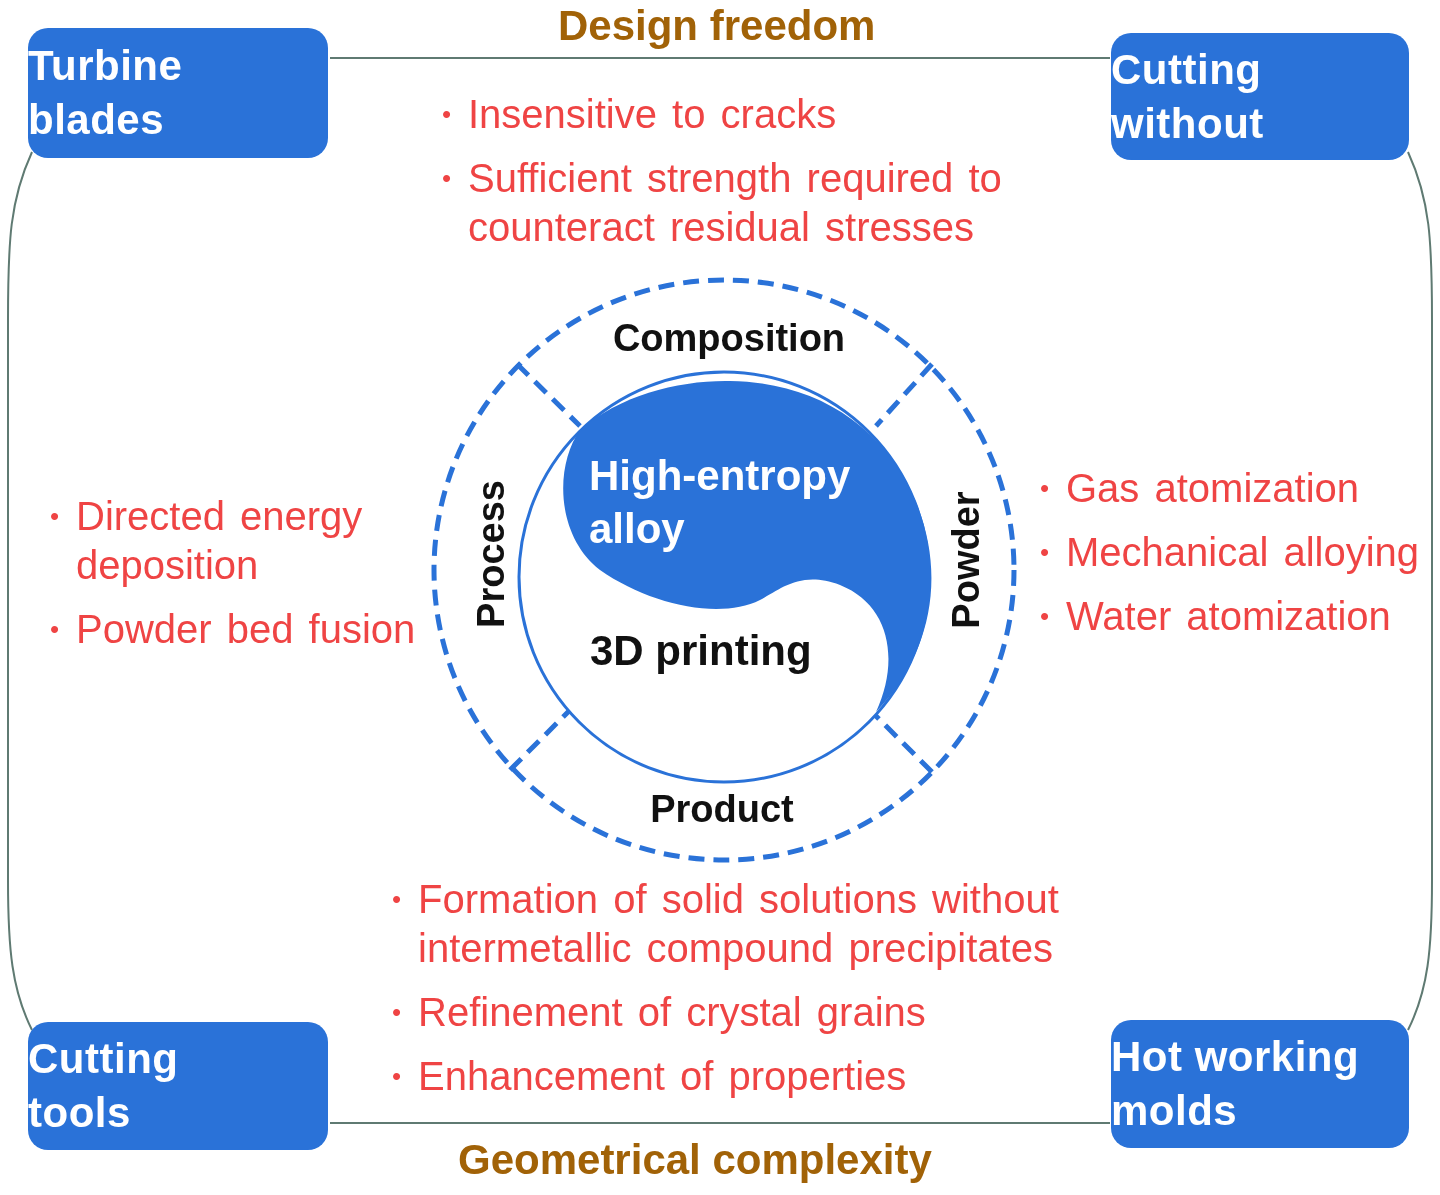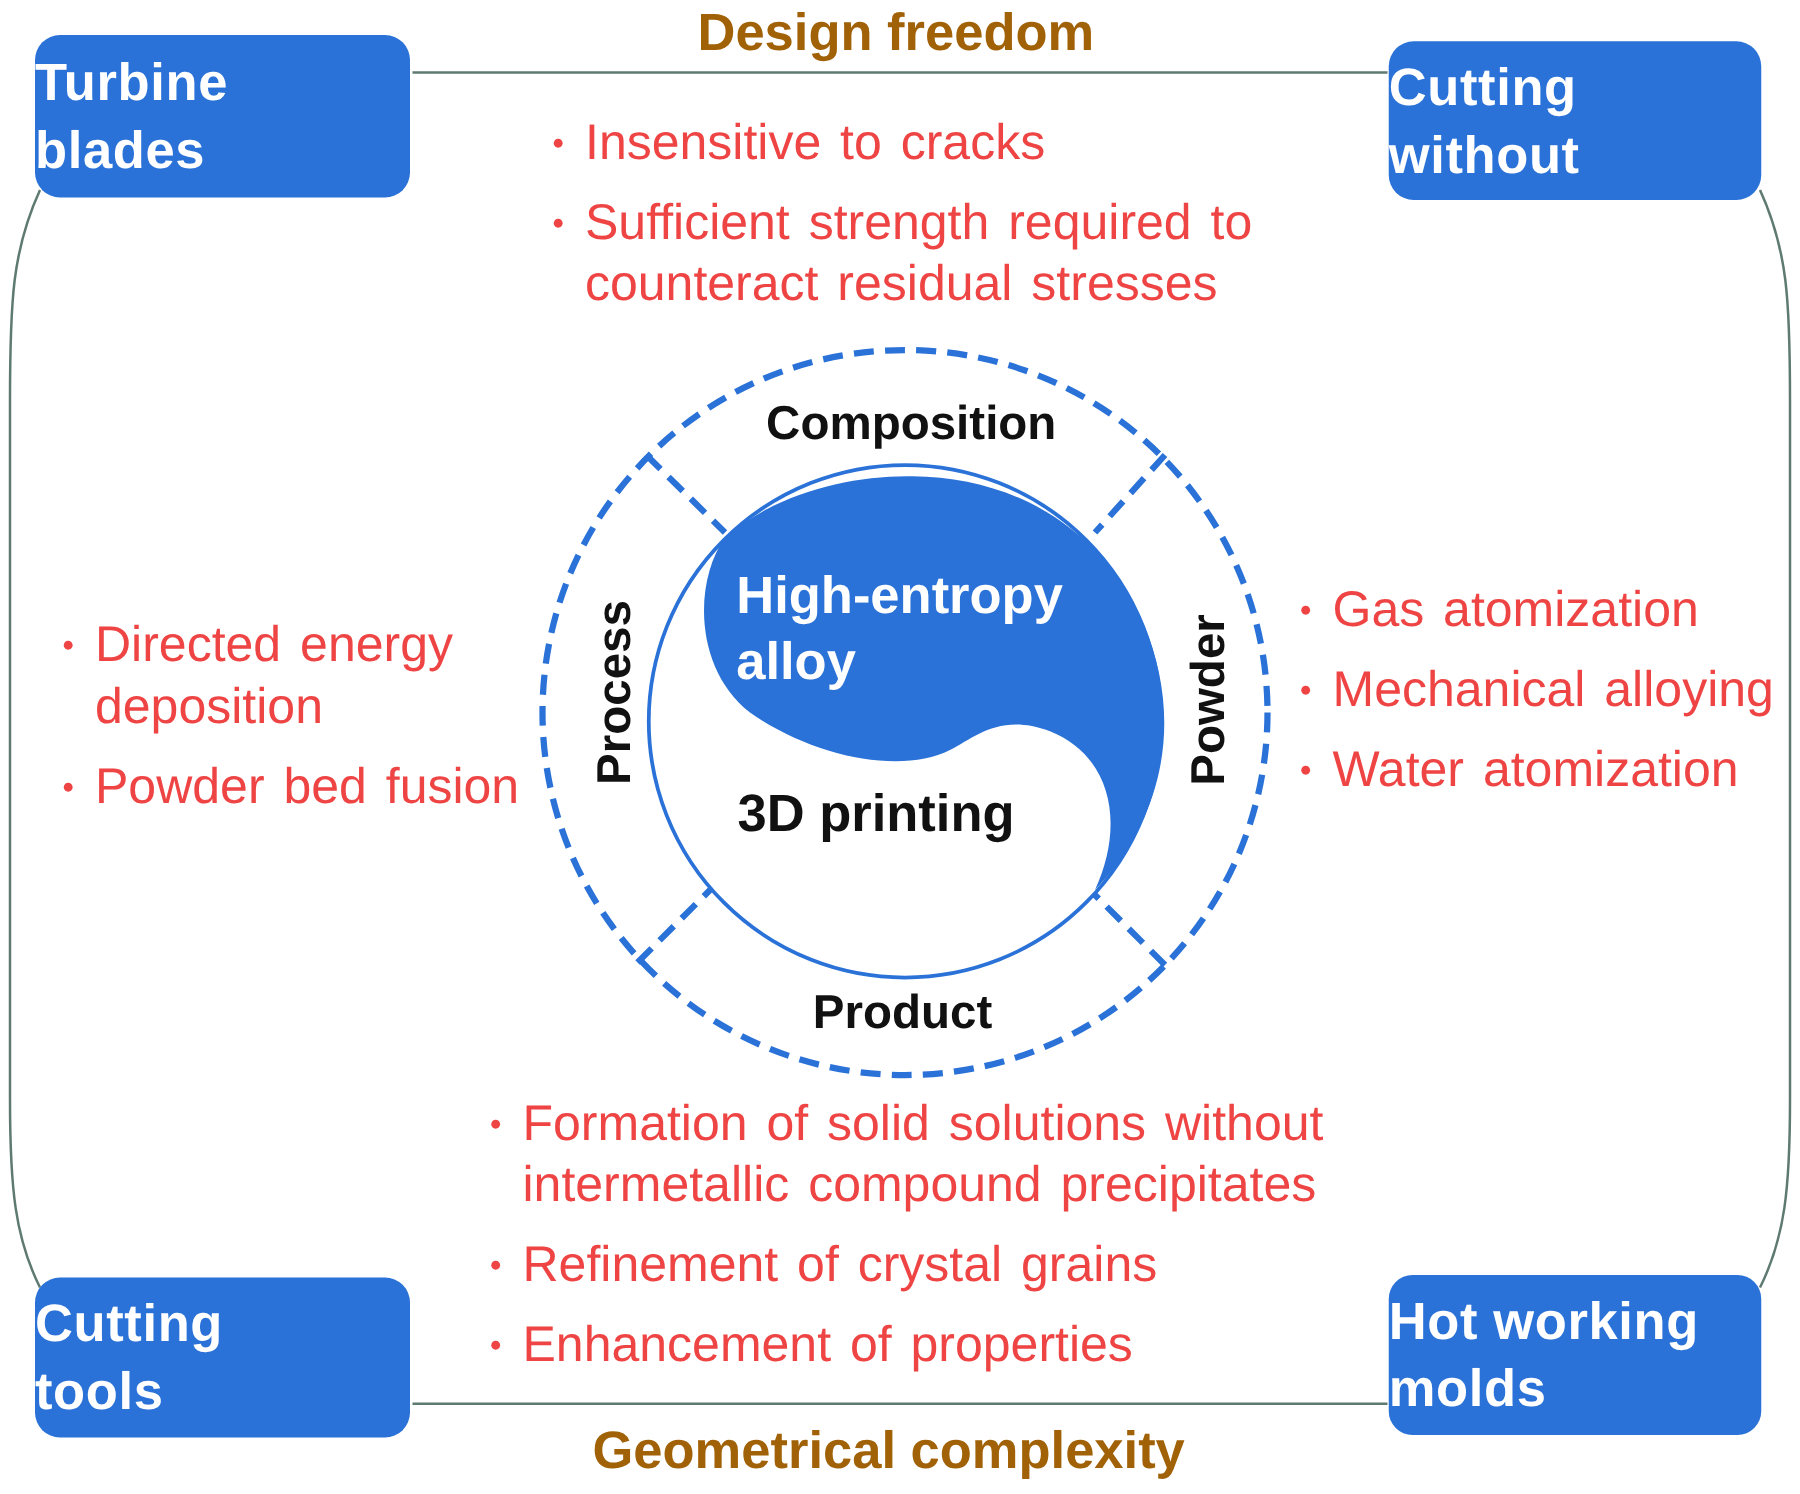--- a/index.html
+++ b/index.html
@@ -57,35 +57,35 @@
     <text class="core-label" x="589" y="543" font-size="42" fill="#ffffff">alloy</text>
     <text class="core-label" x="590" y="665" font-size="42" fill="#111111">3D printing</text>
 
     <text class="sector-label" x="729" y="351" font-size="38" text-anchor="middle">Composition</text>
     <text class="sector-label" x="722" y="822" font-size="38" text-anchor="middle">Product</text>
     <text class="sector-label" x="0" y="0" font-size="38" text-anchor="middle" transform="translate(504 554) rotate(-90)">Process</text>
     <text class="sector-label" x="0" y="0" font-size="38" text-anchor="middle" transform="translate(979 560) rotate(-90)">Powder</text>
   </svg>
 
   <div class="axis-label" style="left:558px; top:2px;">Design freedom</div>
-  <div class="axis-label" style="left:474px; top:1136px;">Geometrical complexity</div>
+  <div class="axis-label" style="left:458px; top:1136px;">Geometrical complexity</div>
 
   <div class="app-box" style="left:28px; top:28px; width:300px; height:130px;">
     <span>Turbine</span>
     <span>blades</span>
   </div>
   <div class="app-box" style="left:1111px; top:33px; width:298px; height:127px;">
     <span>Cutting</span>
     <span>without</span>
   </div>
   <div class="app-box" style="left:28px; top:1022px; width:300px; height:128px;">
     <span>Cutting</span>
     <span>tools</span>
   </div>
-  <div class="app-box" style="left:1111px; top:1020px; width:298px; height:128px;border-radius:19px;">
+  <div class="app-box" style="left:1111px; top:1020px; width:298px; height:128px;">
     <span>Hot working</span>
     <span>molds</span>
   </div>
 
   <ul class="bullets" style="left:442px; top:90px; width:580px;">
     <li>Insensitive to cracks</li>
     <li>Sufficient strength required to counteract residual stresses</li>
   </ul>
 
   <ul class="bullets" style="left:50px; top:492px; width:370px;">

